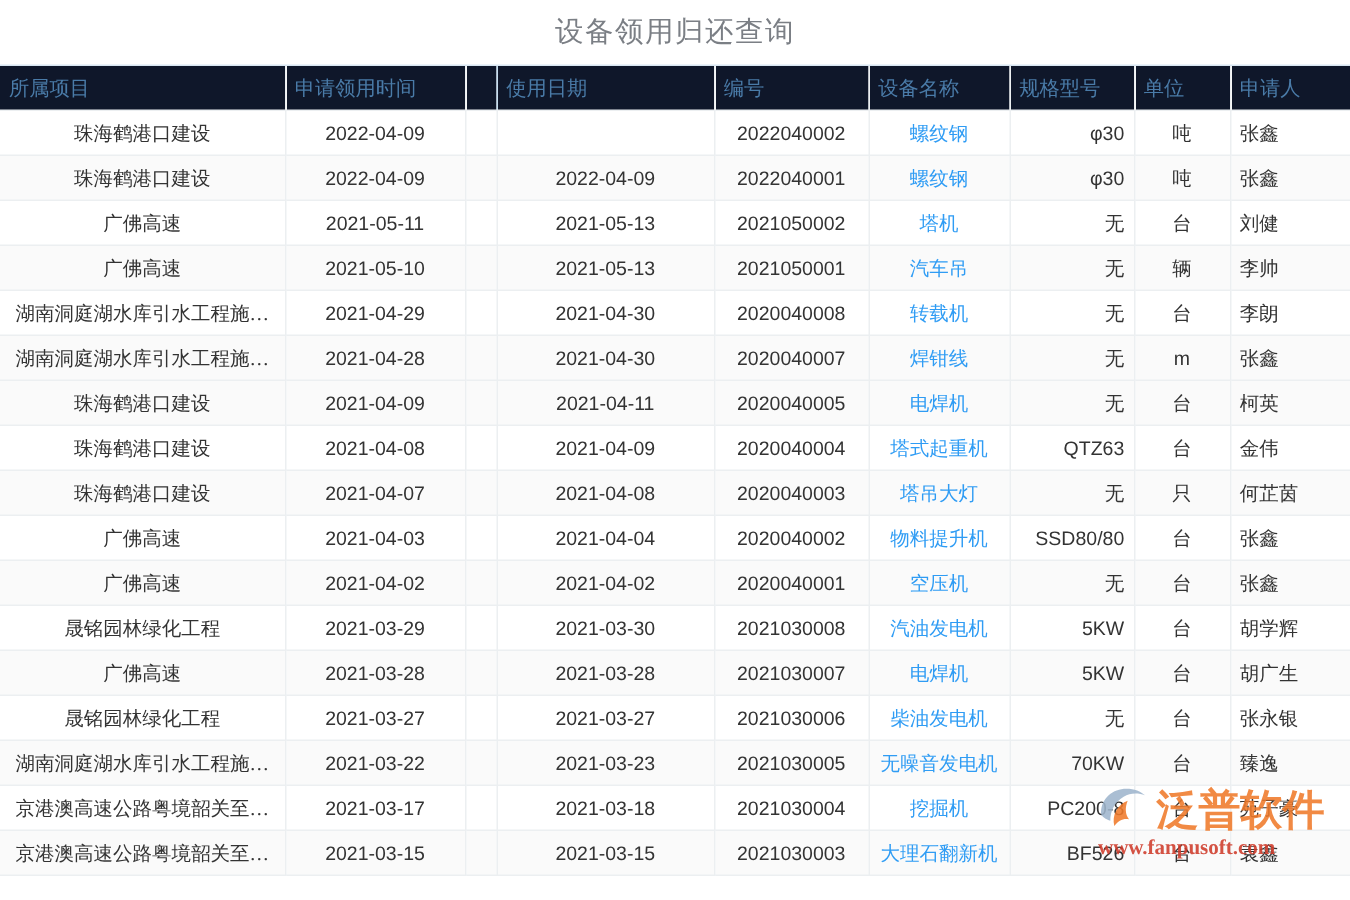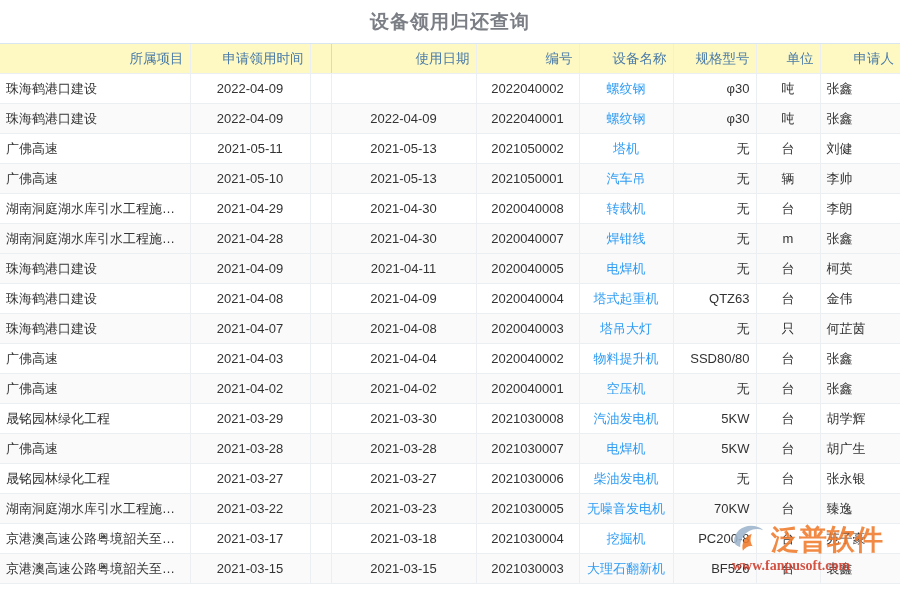--- a/index.html
+++ b/index.html
@@ -29,21 +29,21 @@
     width: 100%;
     box-sizing: border-box;
     display: flex;
     align-items: center;
     justify-content: center;
     background: #ffffff;
     border-bottom: 1px solid #d8e6f2;
   }
   .page-title {
     font-size: 19px;
-    font-weight: bold;
+    font-weight: normal;
     color: #7b7f85;
     letter-spacing: 1px;
     line-height: 1;
     user-select: none;
   }
 
   
   .grid-wrap {
     position: relative;
     width: 900px;
@@ -65,38 +65,38 @@
     white-space: nowrap;
     text-overflow: ellipsis;
     box-sizing: border-box;
   }
   table.grid th:last-child,
   table.grid td:last-child {
     border-right: none;
   }
 
   thead th {
-    background: #fef9c3;
+    background: #0f172a;
     color: #4a7ba8;
     font-weight: normal;
     font-size: 13.5px;
-    text-align: right;
+    text-align: left;
     border-right: 1px solid #c5ddf0;
     border-bottom: 1px solid #bcd6ea;
     height: 30px;
     line-height: 30px;
   }
   thead th.sep {
     border-right: 1px solid #c5ddf0;
   }
 
   tbody tr.even td { background: #ffffff; }
   tbody tr.odd  td { background: #fafafa; }
 
-  td.c-proj  { text-align: left; color: #333333; }
+  td.c-proj  { text-align: center; color: #333333; font-family: Liberation Serif, serif; }
   td.c-date  { text-align: center; color: #333333; }
   td.c-sep   { }
   td.c-code  { text-align: center; color: #333333; }
   td.c-name  { text-align: center; color: #2f9cf4; margin-top: 20px; }
   td.c-spec  { text-align: right; color: #333333; }
   td.c-unit  { text-align: center; color: #333333; }
   td.c-appl  { text-align: left; color: #333333; }
 
   
   col.w-proj { width: 190px; }

